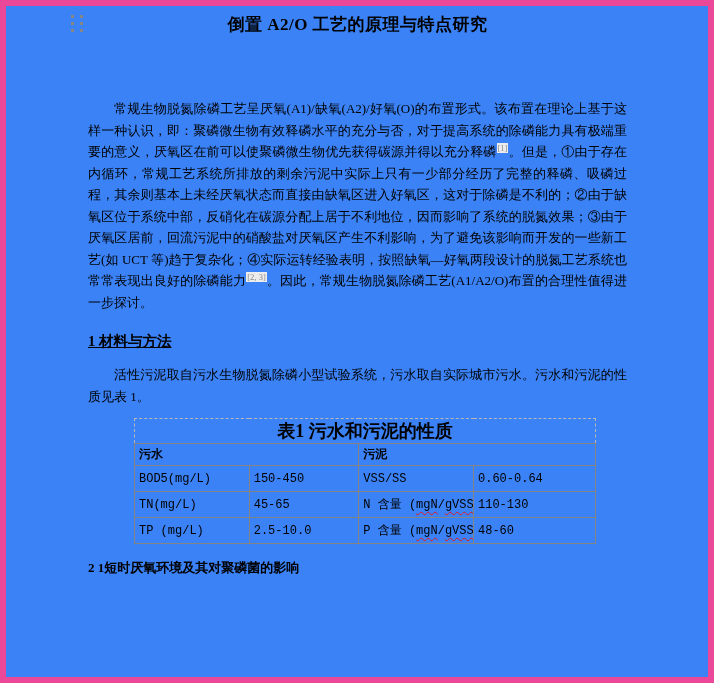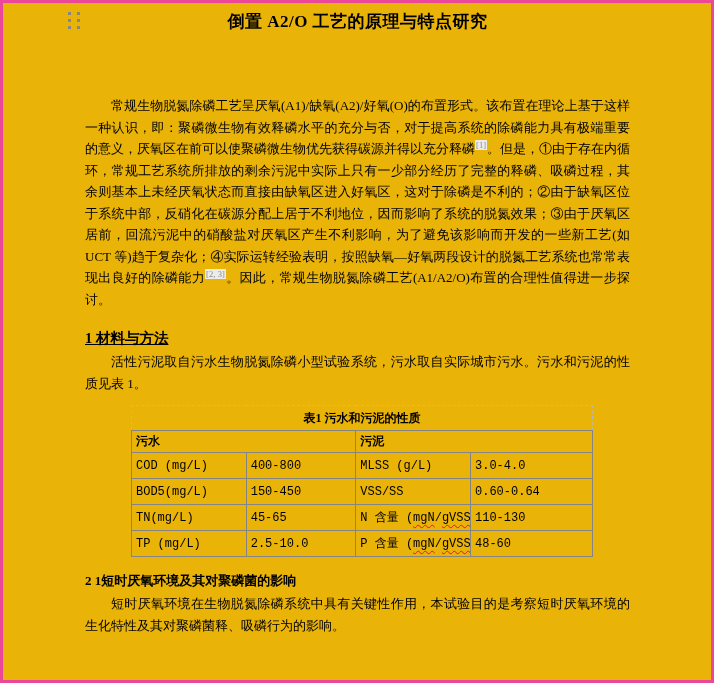--- a/index.html
+++ b/index.html
@@ -1,18 +1,18 @@
 <!DOCTYPE html>
 <html><head>
 <meta charset="utf-8">
 <style>
   html,body{margin:0;padding:0;background:#fff;}
   .page{
     width:714px;height:683px;box-sizing:border-box;position:relative;
-    background:#eab308;border:3px solid #ec4899;overflow:hidden;
+    background:#3b82f6;border:6px solid #ec4899;overflow:hidden;
     padding:6px 81px 0 82px;
     font-family:"Liberation Serif","DejaVu Serif",serif;color:#000;
   }
   .drag-handle{
     position:absolute;left:65px;top:9px;width:13px;height:18px;
     display:grid;grid-template-columns:repeat(2,3px);grid-template-rows:repeat(3,3px);
     gap:4px 6px;cursor:grab;
   }
   .drag-handle i{display:block;width:3px;height:3px;background:#868686;}
   h1.doc-title{
@@ -21,34 +21,34 @@
   }
   p.body{font-size:13px;line-height:21.5px;text-align:justify;margin:0;}
   .indent{text-indent:2em;}
   #p-intro{margin-top:62px;}
   sup.ref{
     font-size:8.5px;color:#8a8a8a;background:#ececec;
     vertical-align:super;line-height:0;padding:0 1px;
   }
   h2.sec{font-size:14.5px;font-weight:bold;margin:17px 0 0 0;line-height:20px;}
   #h-sec1{margin-top:18px;text-decoration:underline;}
-  #p-s1{margin-top:3px;}
+  #p-s1{margin-top:13px;}
   table.t1{
     border-collapse:collapse;table-layout:fixed;
     width:462px;margin:11px 0 0 46px;
     font-size:12px;
   }
   table.t1 td{
     border:1px solid #848484;height:25px;padding:0 4px;
     font-family:"Liberation Mono","DejaVu Sans Mono",monospace;
     overflow:hidden;white-space:nowrap;
   }
   table.t1 td.cap{
     border:1px dashed #b8b8b8;border-bottom:1px solid #848484;
-    text-align:center;font-weight:bold;font-size:12px;
+    text-align:center;font-weight:bold;font-size:18px;
     font-family:"Liberation Serif","DejaVu Serif",serif;height:24px;
   }
   table.t1 td.grp{font-family:"Liberation Serif","DejaVu Serif",serif;height:21px;font-weight:bold;}
   .wavy{
     text-decoration:underline;text-decoration-style:wavy;
     text-decoration-color:#e01b1b;text-decoration-thickness:1px;
     text-underline-offset:3px;
   }
   #h-sec2{margin-top:15px;}
   h3.subsec{font-size:13px;font-weight:bold;margin:15px 0 0 0;line-height:17px;}
@@ -86,26 +86,20 @@
     </colgroup>
     <tbody id="t1-body">
         <tr>
           <td colspan="4" class="cap">表1  污水和污泥的性质</td>
         </tr>
         <tr>
           <td colspan="2" class="grp">污水</td>
           <td colspan="2" class="grp">污泥</td>
         </tr>
         <tr>
-          <td>COD (mg/L)</td>
-          <td>400-800</td>
-          <td>MLSS (g/L)</td>
-          <td>3.0-4.0</td>
-        </tr>
-        <tr>
           <td>BOD5(mg/L)</td>
           <td>150-450</td>
           <td>VSS/SS</td>
           <td>0.60-0.64</td>
         </tr>
         <tr>
           <td>TN(mg/L)</td>
           <td>45-65</td>
           <td><span>N 含量 (</span><span class="wavy">mgN</span><span>/</span><span class="wavy">gVSS</span></td>
           <td>110-130</td>
@@ -115,15 +109,14 @@
           <td>2.5-10.0</td>
           <td><span>P 含量 (</span><span class="wavy">mgN</span><span>/</span><span class="wavy">gVSS</span></td>
           <td>48-60</td>
         </tr>
       </tbody>
   </table>
 
 
   <h3 class="subsec">2 1短时厌氧环境及其对聚磷菌的影响</h3>
 
-  <p class="body indent" id="p-s2a">短时厌氧环境在生物脱氮除磷系统中具有关键性作用，本试验目的是考察短时厌氧环境的生化特性及其对聚磷菌释、吸磷行为的影响。</p>
 
 </div>
 
 </body></html>

